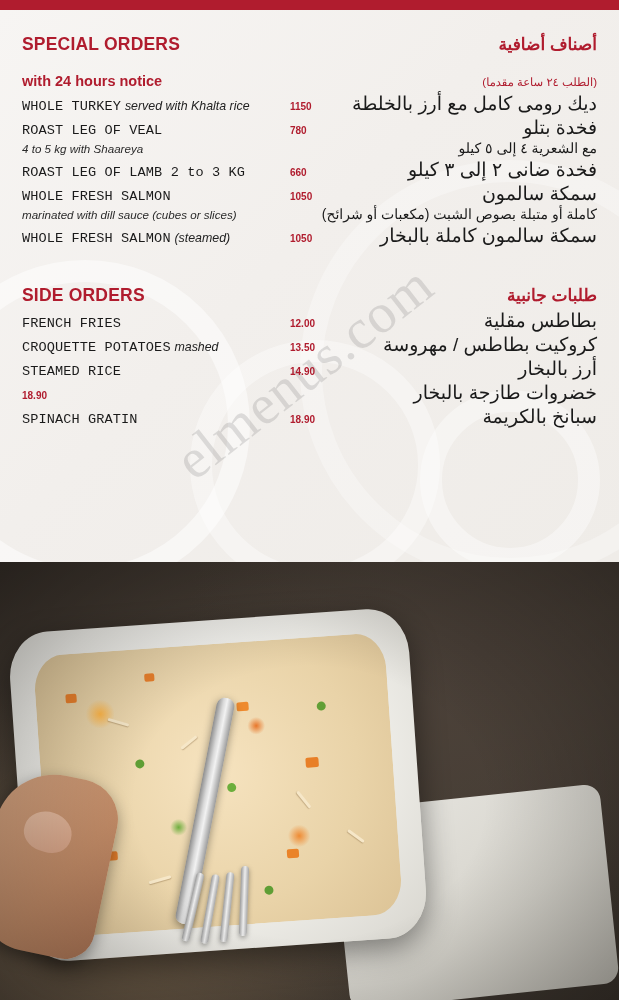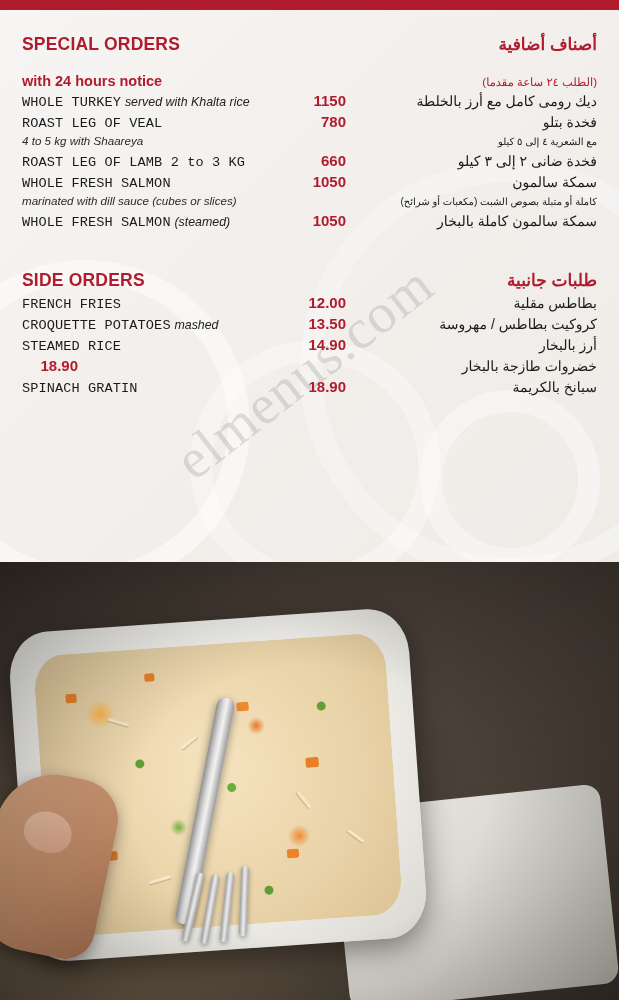--- a/index.html
+++ b/index.html
@@ -112,42 +112,42 @@
     white-space: nowrap;
   }
   .row .en .main { letter-spacing: 0.1px; font-family: Liberation Mono, monospace; }
   .row .en .note {
     font-style: italic;
     font-size: 12.4px;
     color: #222;
   }
   .row .price {
     width: 62px;
-    text-align: right;
-    color: #b01c2e;
-    font-size: 15px;
+    text-align: left;
+    color: #b01c2e;
+    font-size: 10px;
     font-weight: bold;
     padding-right: 6px;
   }
   .row .ar {
     flex: 1;
     text-align: right;
     direction: rtl;
-    font-size: 14px;
+    font-size: 19px;
     color: #1a1a1a;
     white-space: nowrap;
   }
 
   
   .row.sub .en {
     font-style: italic;
     font-size: 11.6px;
     color: #2a2a2a;
   }
-  .row.sub .ar { font-size: 10px; }
+  .row.sub .ar { font-size: 14px; }
   .row.sub { min-height: 17px; gap: 36px; }
 
   .spacer-lg { height: 28px; }
 
   .photo {
     position: absolute;
     top: 562px; left: 0;
     width: 619px;
     height: 438px;
     overflow: hidden;

